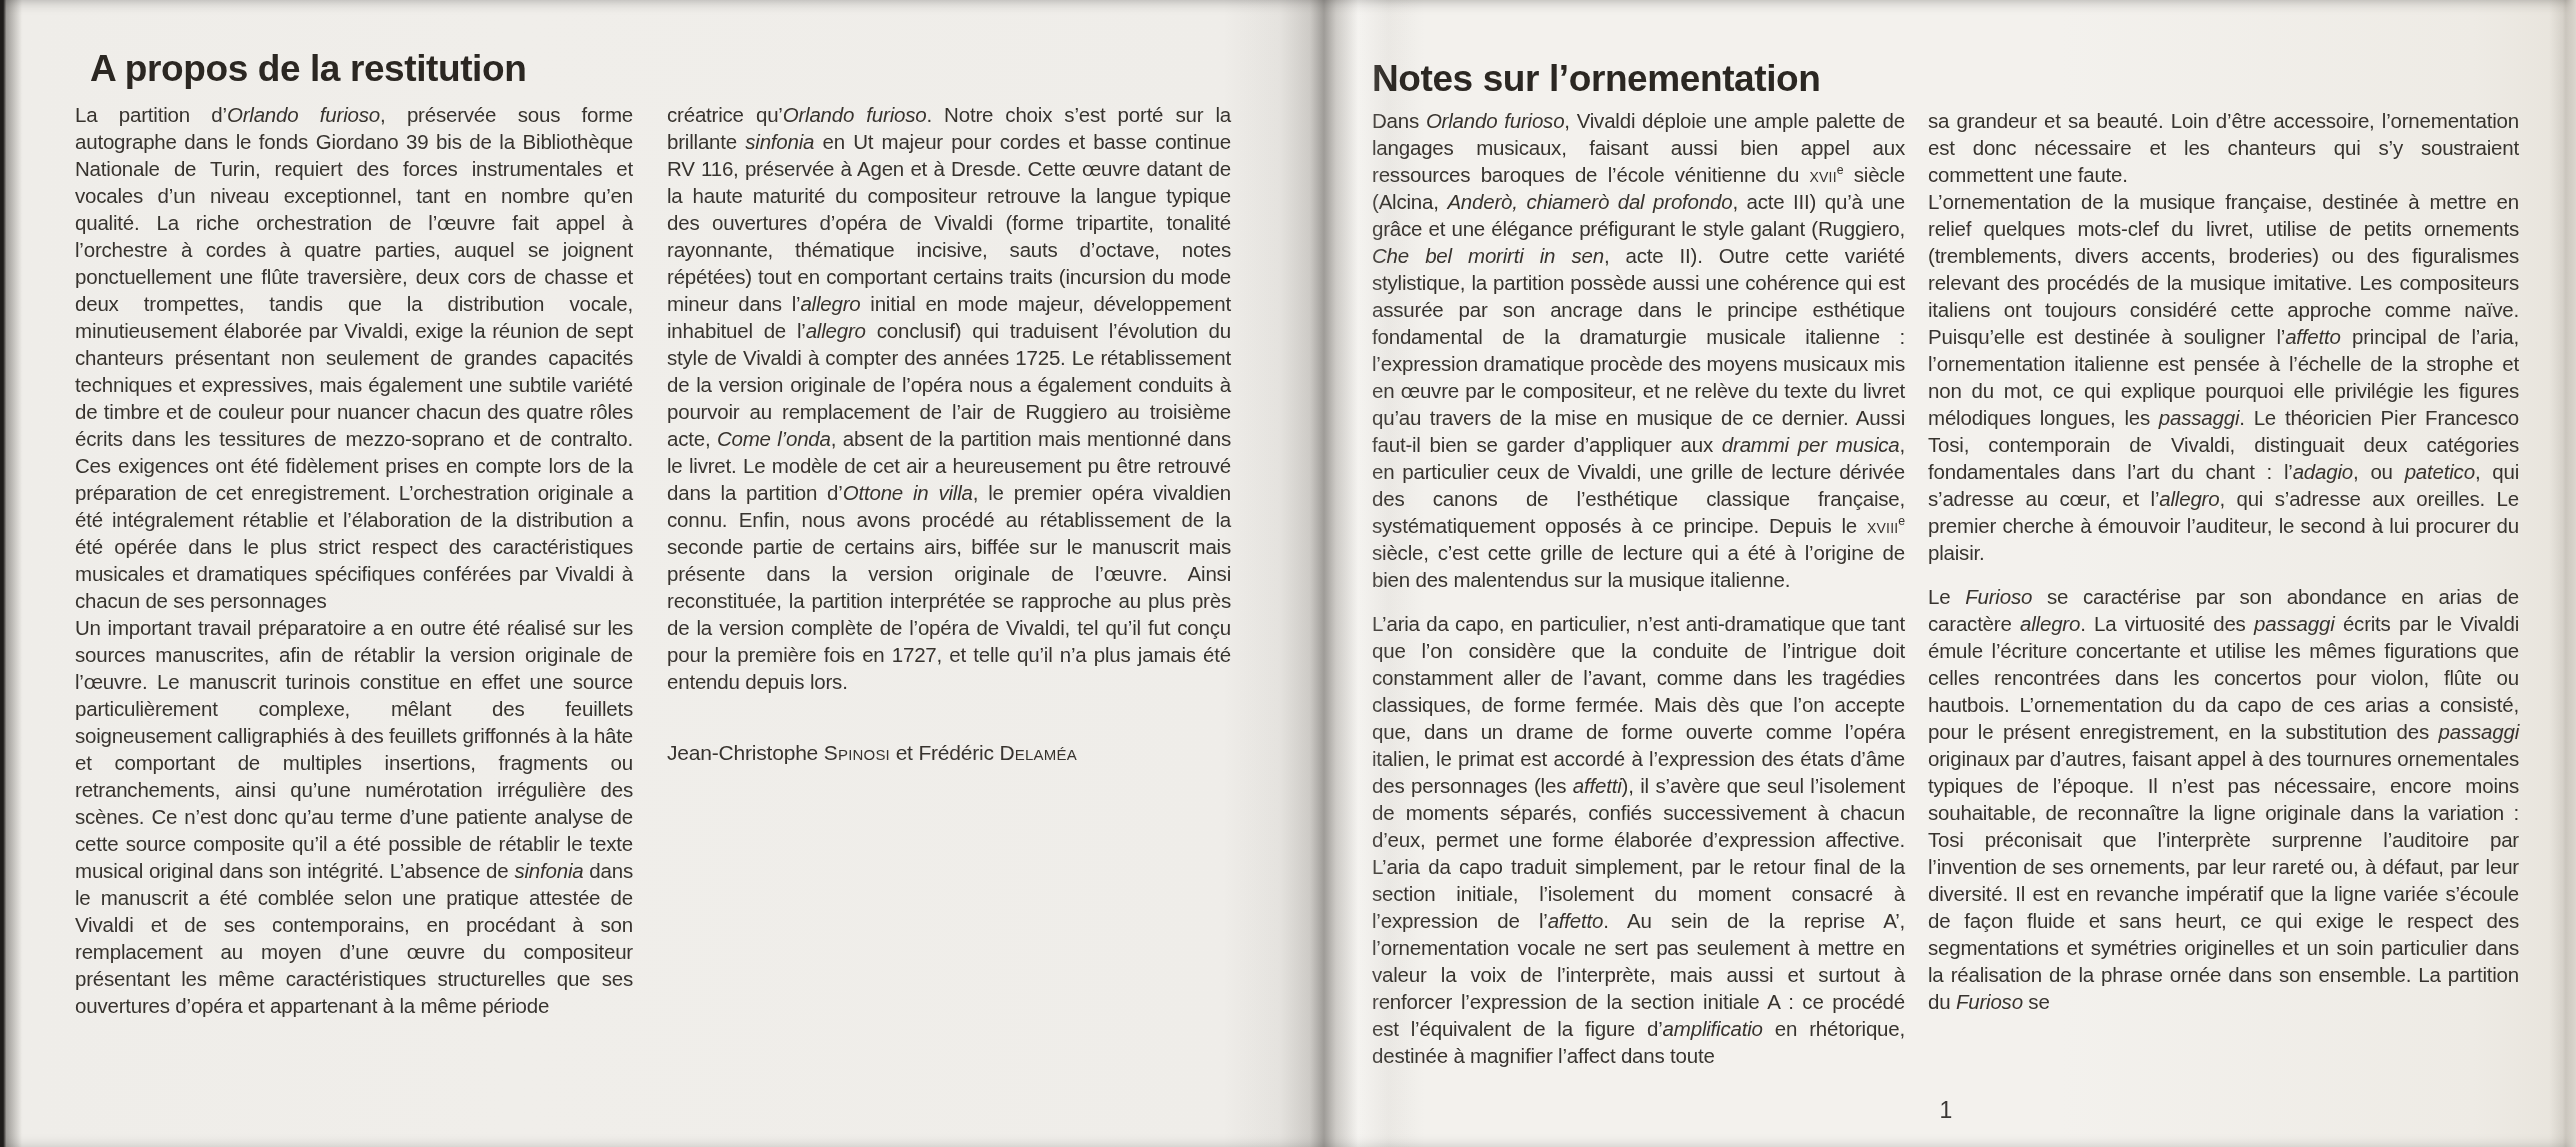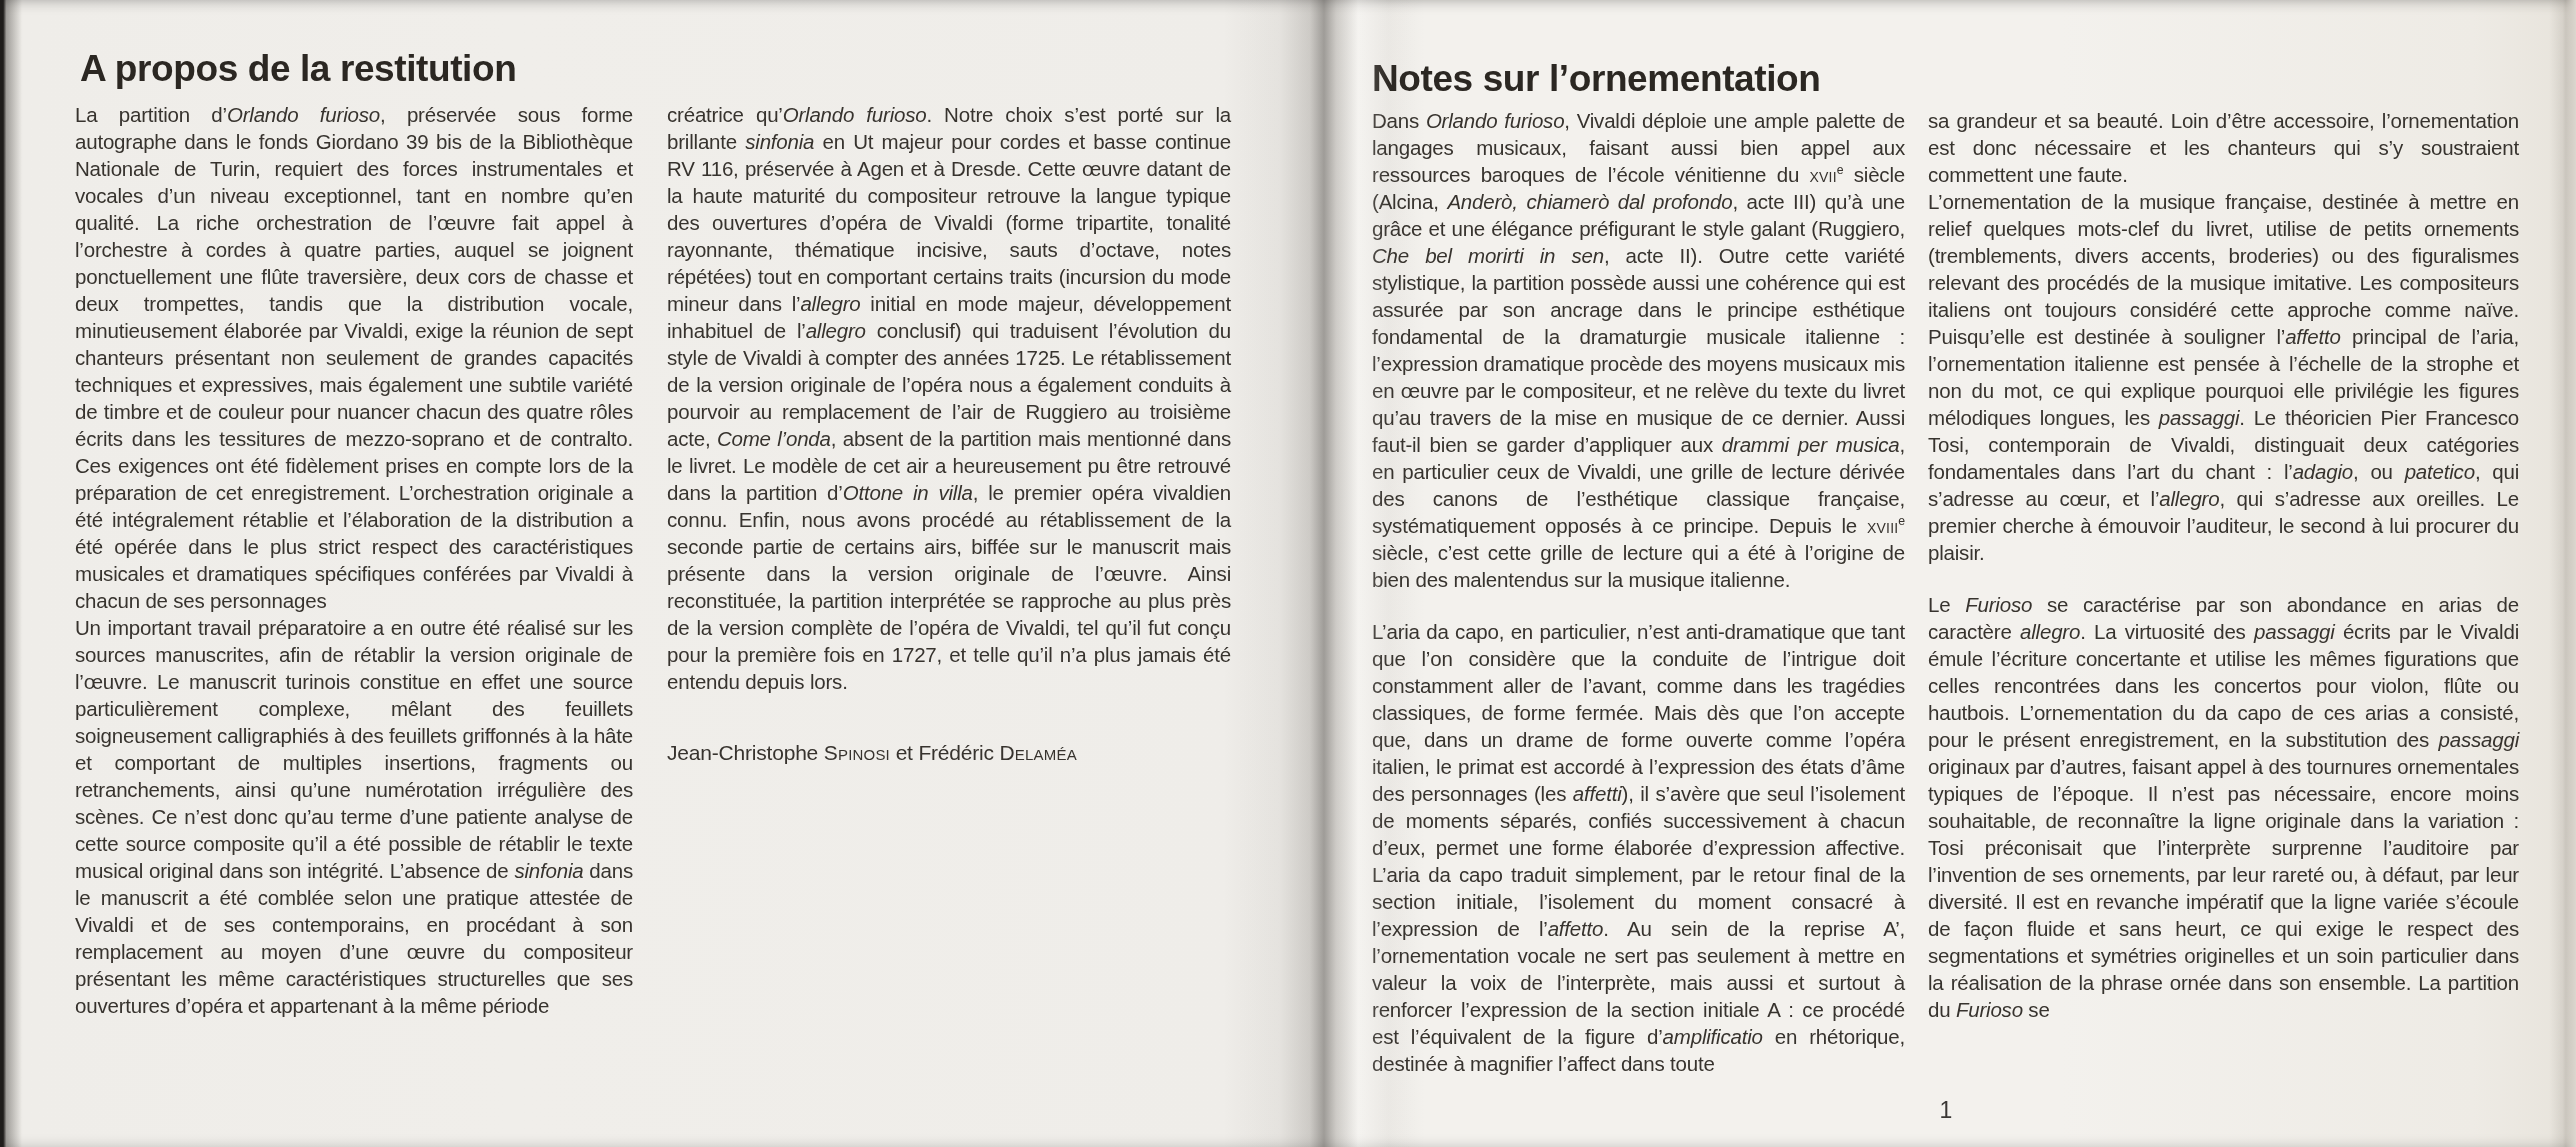--- a/index.html
+++ b/index.html
@@ -50,37 +50,37 @@
     color: var(--title_ink, #2b2722);
   }
   .col {
     position: absolute;
     text-align: justify;
     font-size: 20.5px; line-height: 27px;
     letter-spacing: -0.2px;
     color: var(--ink, #37332e);
   }
   .para { margin: 0; }
-  .para.gap { margin-top: 25px; }
+  .para.gap { margin-top: 17px; }
   .para.sig { margin-top: 44px; font-size: 21px; }
   .col span.i { font-style: italic; }
   .col span.sc { font-variant: small-caps; letter-spacing: 0.2px; }
   .col span.sup { font-size: 0.6em; vertical-align: super; line-height: 0; }
   .pagenum {
     position: absolute; text-align: center;
     font-size: 23px; color: var(--page_number_ink, #3a3734);
   }
 </style>
 </head>
 <body>
 
 <div class="spread">
 
   <div class="page">
-    <h1 class="title" style="left:80px; top:47px;">A propos de la restitution</h1>
+    <h1 class="title" style="left:90px; top:47px;">A propos de la restitution</h1>
     <div class="col" style="left:75px; top:101px; width:558px;">
         <p class="para"><span>La partition d’</span><span class="i">Orlando furioso</span><span>, préservée sous forme autographe dans le fonds Giordano 39 bis de la Bibliothèque Nationale de Turin, requiert des forces instrumentales et vocales d’un niveau exceptionnel, tant en nombre qu’en qualité. La riche orchestration de l’œuvre fait appel à l’orchestre à cordes à quatre parties, auquel se joignent ponctuellement une flûte traversière, deux cors de chasse et deux trompettes, tandis que la distribution vocale, minutieusement élaborée par Vivaldi, exige la réunion de sept chanteurs présentant non seulement de grandes capacités techniques et expressives, mais également une subtile variété de timbre et de couleur pour nuancer chacun des quatre rôles écrits dans les tessitures de mezzo-soprano et de contralto. Ces exigences ont été fidèlement prises en compte lors de la préparation de cet enregistrement. L’orchestration originale a été intégralement rétablie et l’élaboration de la distribution a été opérée dans le plus strict respect des caractéristiques musicales et dramatiques spécifiques conférées par Vivaldi à chacun de ses personnages</span></p>
         <p class="para"><span>Un important travail préparatoire a en outre été réalisé sur les sources manuscrites, afin de rétablir la version originale de l’œuvre. Le manuscrit turinois constitue en effet une source particulièrement complexe, mêlant des feuillets soigneusement calligraphiés à des feuillets griffonnés à la hâte et comportant de multiples insertions, fragments ou retranchements, ainsi qu’une numérotation irrégulière des scènes. Ce n’est donc qu’au terme d’une patiente analyse de cette source composite qu’il a été possible de rétablir le texte musical original dans son intégrité. L’absence de </span><span class="i">sinfonia</span><span> dans le manuscrit a été comblée selon une pratique attestée de Vivaldi et de ses contemporains, en procédant à son remplacement au moyen d’une œuvre du compositeur présentant les même caractéristiques structurelles que ses ouvertures d’opéra et appartenant à la même période</span></p>
       </div>
     <div class="col" style="left:667px; top:101px; width:564px;">
         <p class="para"><span>créatrice qu’</span><span class="i">Orlando furioso</span><span>. Notre choix s’est porté sur la brillante </span><span class="i">sinfonia</span><span> en Ut majeur pour cordes et basse continue RV 116, préservée à Agen et à Dresde. Cette œuvre datant de la haute maturité du compositeur retrouve la langue typique des ouvertures d’opéra de Vivaldi (forme tripartite, tonalité rayonnante, thématique incisive, sauts d’octave, notes répétées) tout en comportant certains traits (incursion du mode mineur dans l’</span><span class="i">allegro</span><span> initial en mode majeur, développement inhabituel de l’</span><span class="i">allegro</span><span> conclusif) qui traduisent l’évolution du style de Vivaldi à compter des années 1725. Le rétablissement de la version originale de l’opéra nous a également conduits à pourvoir au remplacement de l’air de Ruggiero au troisième acte, </span><span class="i">Come l’onda</span><span>, absent de la partition mais mentionné dans le livret. Le modèle de cet air a heureusement pu être retrouvé dans la partition d’</span><span class="i">Ottone in villa</span><span>, le premier opéra vivaldien connu. Enfin, nous avons procédé au rétablissement de la seconde partie de certains airs, biffée sur le manuscrit mais présente dans la version originale de l’œuvre. Ainsi reconstituée, la partition interprétée se rapproche au plus près de la version complète de l’opéra de Vivaldi, tel qu’il fut conçu pour la première fois en 1727, et telle qu’il n’a plus jamais été entendu depuis lors.</span></p>
         <p class="para sig"><span>Jean-Christophe </span><span class="sc">Spinosi</span><span> et Frédéric </span><span class="sc">Delaméa</span></p>
       </div>
   </div>
 

